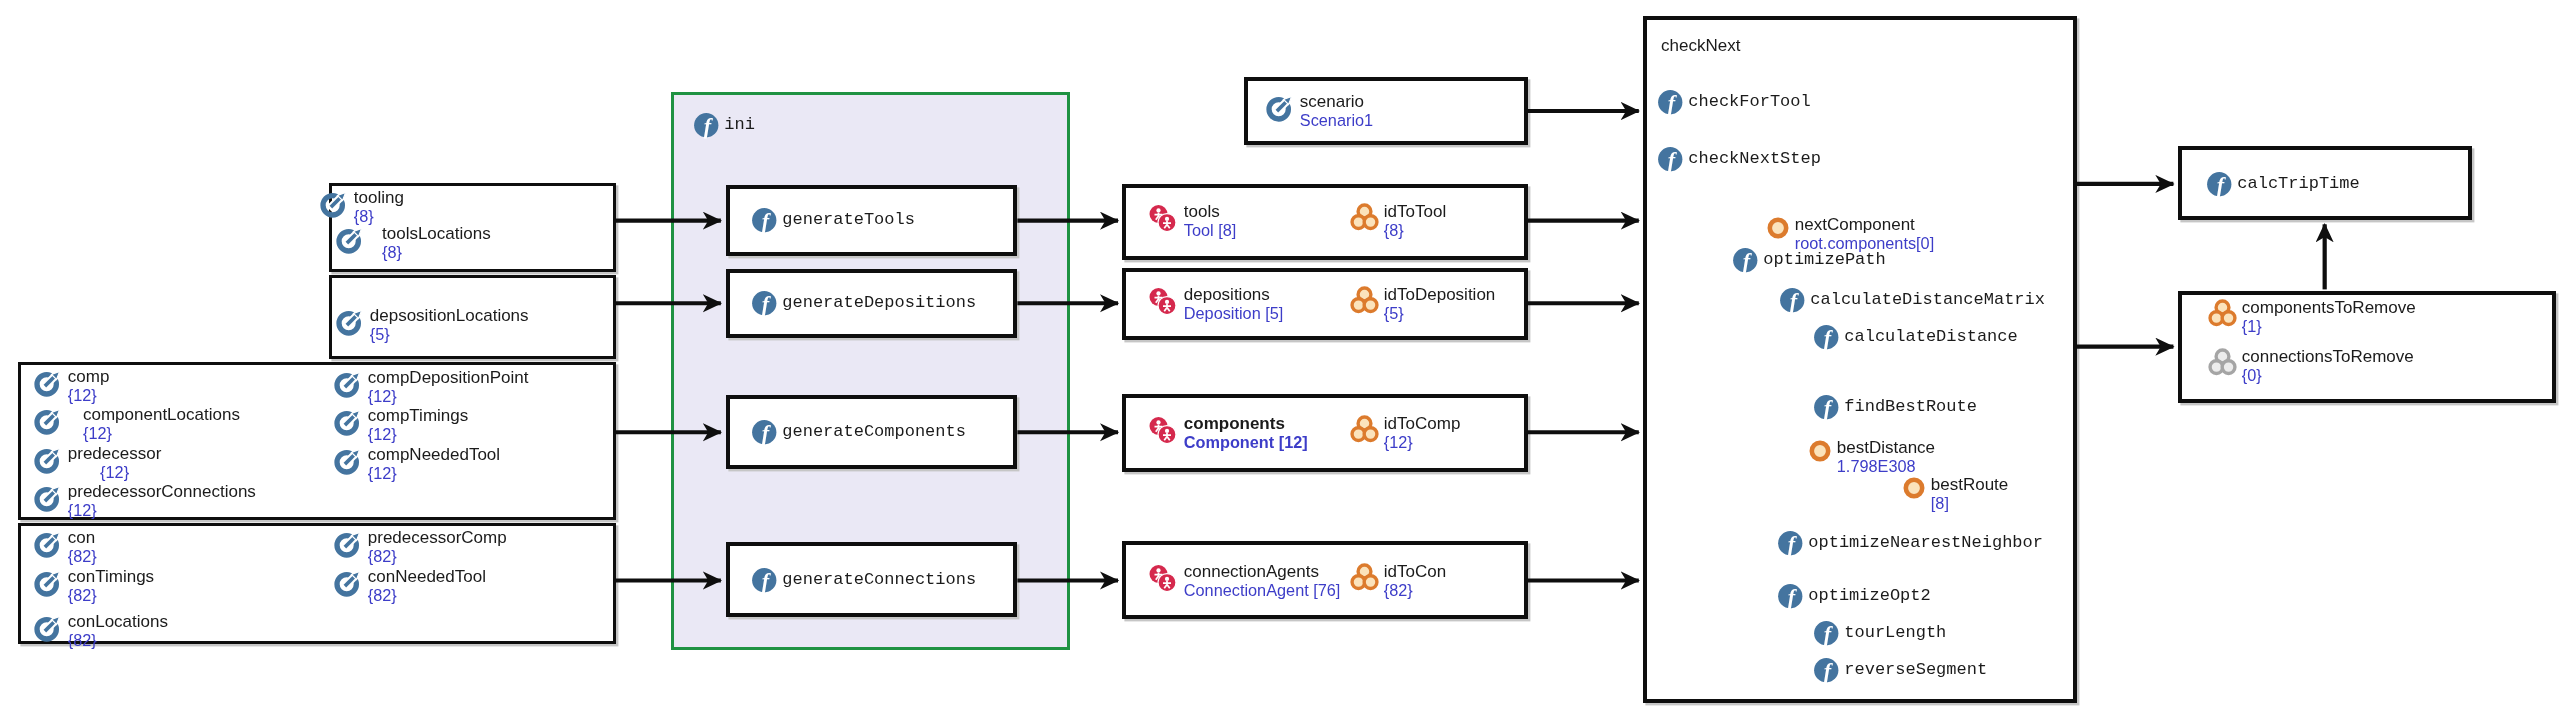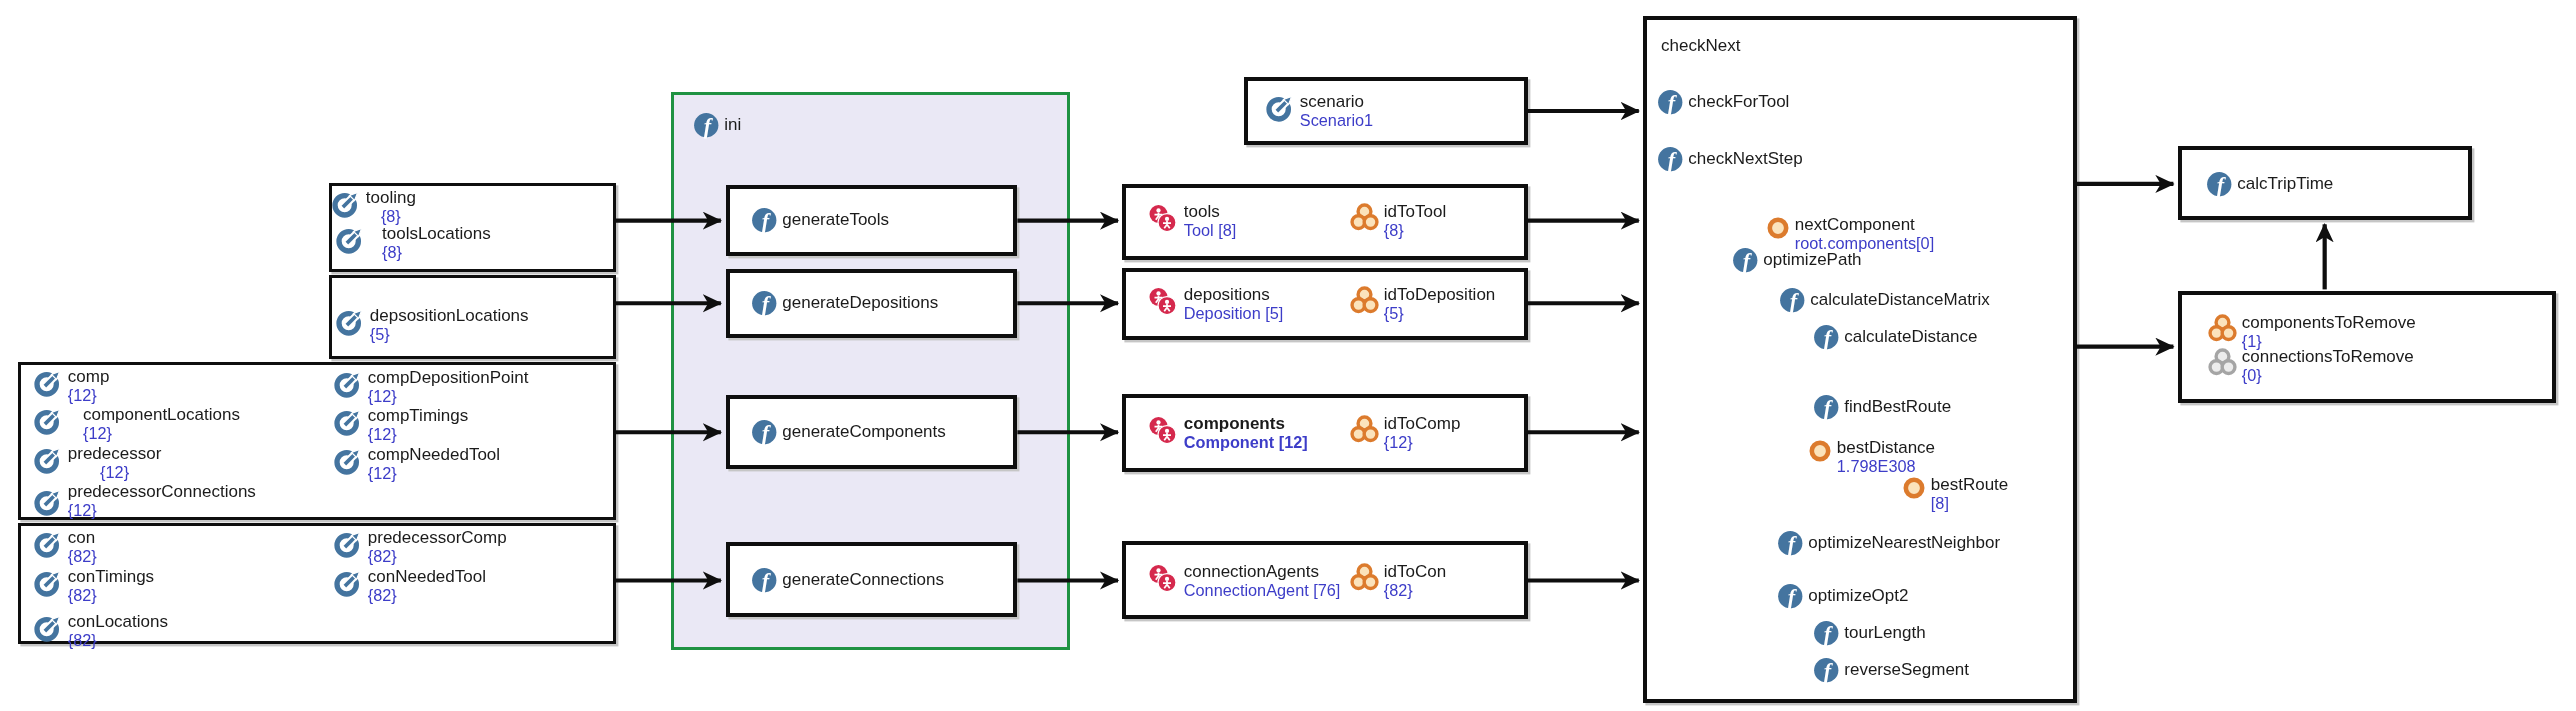--- a/index.html
+++ b/index.html
@@ -7,21 +7,21 @@
           font-family:"Liberation Sans",sans-serif;}
   .box{position:absolute;background:#fff;border:4.2px solid #0e0e0e;box-sizing:border-box;
        box-shadow:2.4px 2.4px 0 #c6c6c6;z-index:2;}
   .box.thin{border-width:3.6px;}
   #ini-box{position:absolute;background:#eae8f5;border:3px solid #1f9242;box-sizing:border-box;
            box-shadow:none;z-index:1;}
   .entry{position:absolute;display:flex;gap:4.8px;align-items:flex-start;z-index:3;}
   .entry .txt{display:flex;flex-direction:column;}
   .nm{font-size:17px;line-height:18.7px;color:#1b1b1b;white-space:nowrap;}
   .vl{font-size:16.3px;line-height:17.5px;color:#3d3dc8;white-space:nowrap;}
-  .entry.single .txt{padding-top:4.2px;}
+  .entry.single .txt{padding-top:4.2px;font-family:Liberation Mono, monospace;}
   .plain-label{position:absolute;font-size:17px;color:#1b1b1b;z-index:3;white-space:nowrap;}
   .ic{flex:0 0 auto;display:block;}
   .i-param{width:29px;height:29px;}
   .i-func{width:26.5px;height:26.5px;}
   .i-agents{width:33px;height:30px;}
   .i-coll{width:29px;height:29px;}
   .i-var{width:24px;height:24px;}
   #wires{position:absolute;left:0;top:0;z-index:10;pointer-events:none;}
   #defs-svg{position:absolute;width:0;height:0;}
 </style>
@@ -93,21 +93,21 @@
   <div class="box" style="left:1122px;top:394px;width:406px;height:78px;"></div>
   <div class="box" style="left:1122px;top:541px;width:406px;height:78px;"></div>
 
   <div class="box" style="left:1244px;top:77px;width:284px;height:68px;"></div>
 
   <div class="box" style="left:1643px;top:16.3px;width:434px;height:687px;"></div>
 
   <div class="box" style="left:2178px;top:146px;width:294px;height:74px;"></div>
   <div class="box" style="left:2178px;top:291px;width:378px;height:112px;"></div>
 
-  <div class="entry" style="left:332px;top:189px;text-align:center;">
+  <div class="entry" style="left:320px;top:189px;">
     <svg class="ic i-param" viewBox="0 0 48 48" width="29" height="29">
         <use href="#ic-param"></use>
       </svg>
     <div class="txt">
         <span class="nm">tooling</span>
     <span class="vl">{8}</span>
       </div>
   </div>
   <div class="entry" style="left:336px;top:225px;gap:17px;">
     <svg class="ic i-param" viewBox="0 0 48 48" width="29" height="29">
@@ -149,21 +149,21 @@
   </div>
   <div class="entry" style="left:34px;top:445px;text-align:center;">
     <svg class="ic i-param" viewBox="0 0 48 48" width="29" height="29">
         <use href="#ic-param"></use>
       </svg>
     <div class="txt">
         <span class="nm">predecessor</span>
     <span class="vl">{12}</span>
       </div>
   </div>
-  <div class="entry" style="left:34px;top:483px;align-items:center;">
+  <div class="entry" style="left:34px;top:483px;">
     <svg class="ic i-param" viewBox="0 0 48 48" width="29" height="29">
         <use href="#ic-param"></use>
       </svg>
     <div class="txt">
         <span class="nm">predecessorConnections</span>
     <span class="vl">{12}</span>
       </div>
   </div>
   <div class="entry" style="left:334px;top:369px;">
     <svg class="ic i-param" viewBox="0 0 48 48" width="29" height="29">
@@ -478,21 +478,21 @@
 
   <div class="entry single" style="left:2206px;top:171px;">
     <svg class="ic i-func" viewBox="0 0 44 44" width="26.5" height="26.5">
         <use href="#ic-func"></use>
       </svg>
     <div class="txt">
         <span class="nm">calcTripTime</span>
       </div>
   </div>
 
-  <div class="entry" style="left:2208px;top:314px;">
+  <div class="entry" style="left:2208px;top:299px;">
     <svg class="ic i-coll" viewBox="0 0 48 48" width="29" height="29">
         <use href="#ic-coll-orange"></use>
       </svg>
     <div class="txt">
         <span class="nm">componentsToRemove</span>
     <span class="vl">{1}</span>
       </div>
   </div>
   <div class="entry" style="left:2208px;top:348px;">
     <svg class="ic i-coll" viewBox="0 0 48 48" width="29" height="29">

